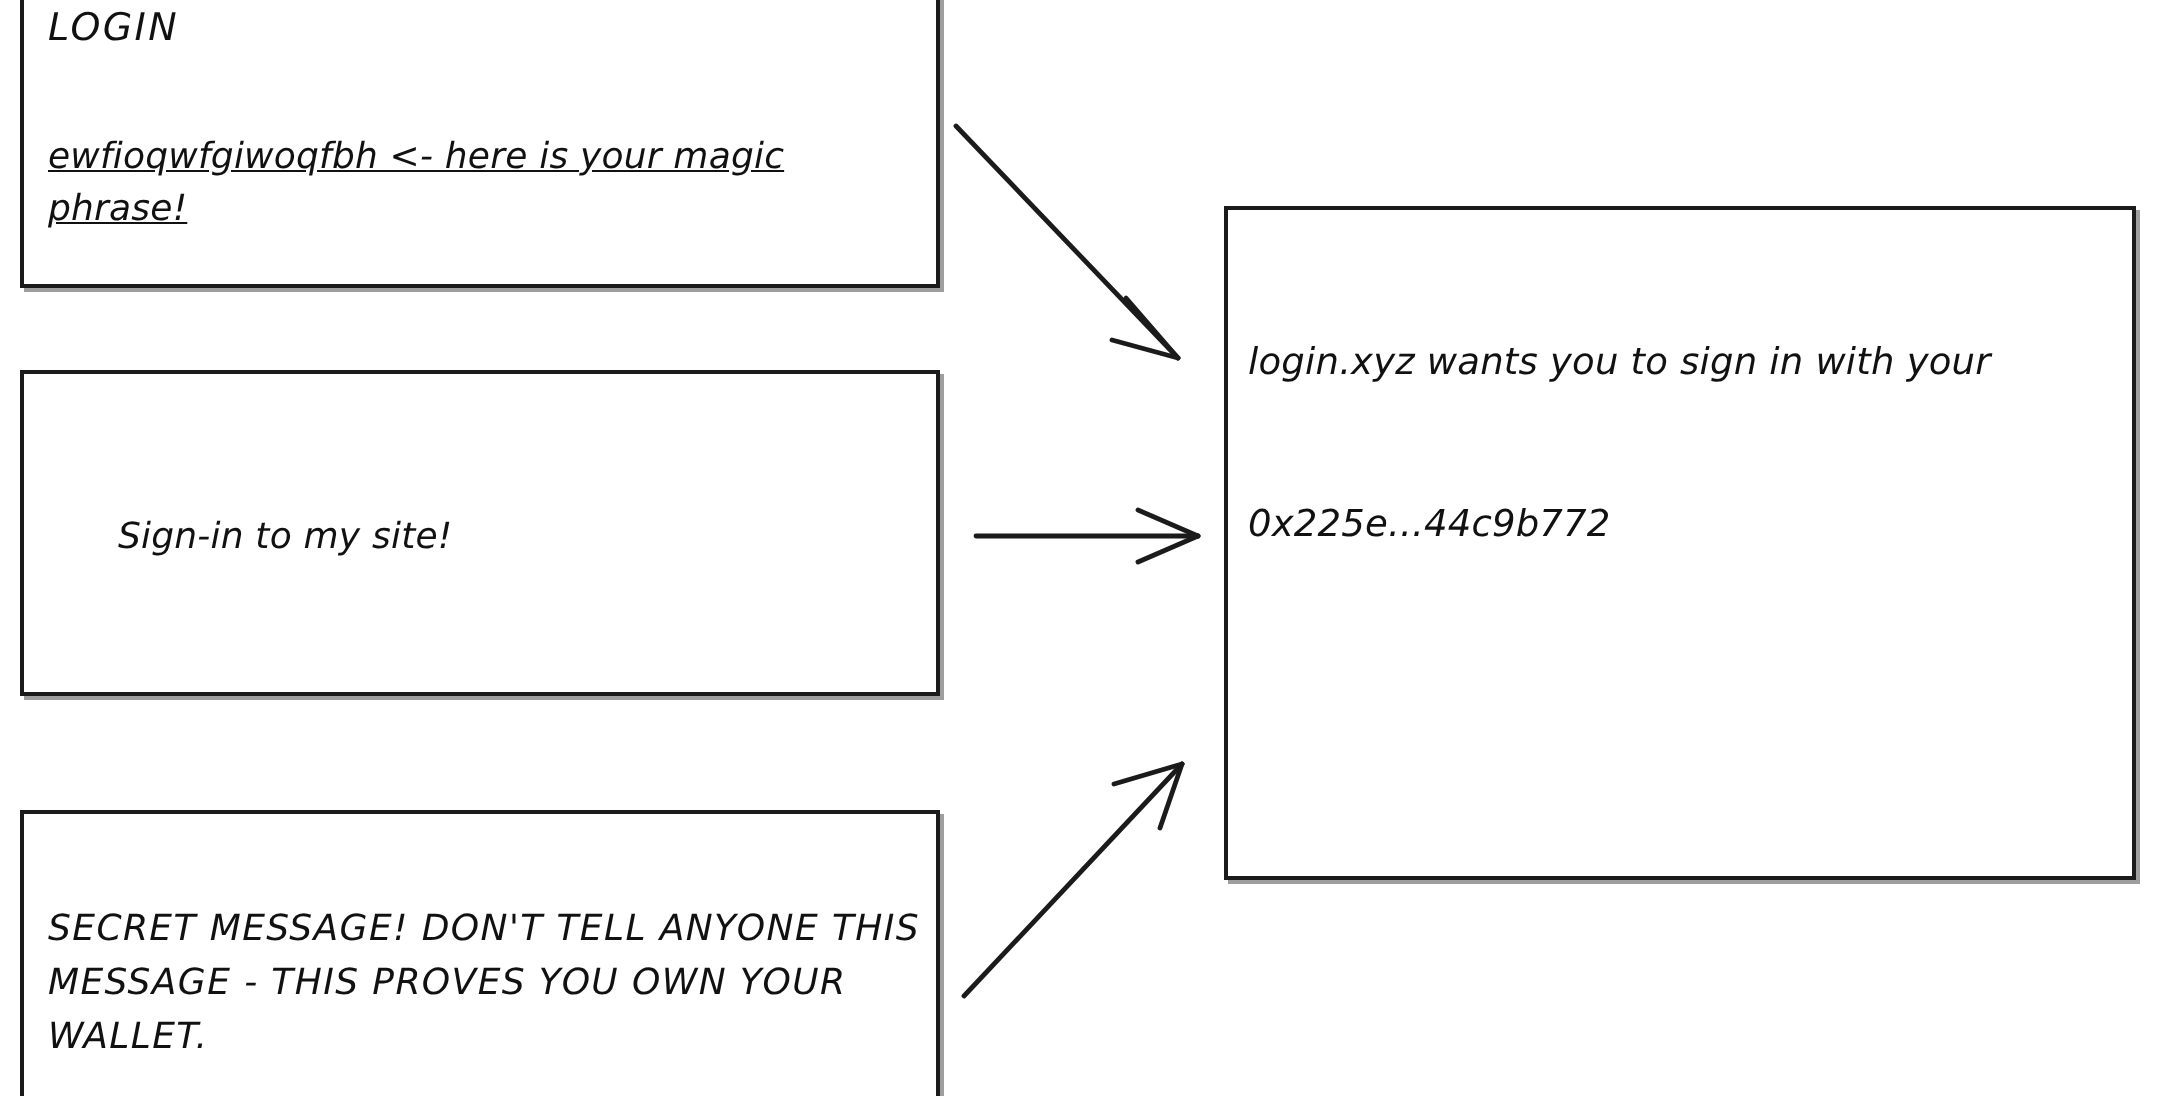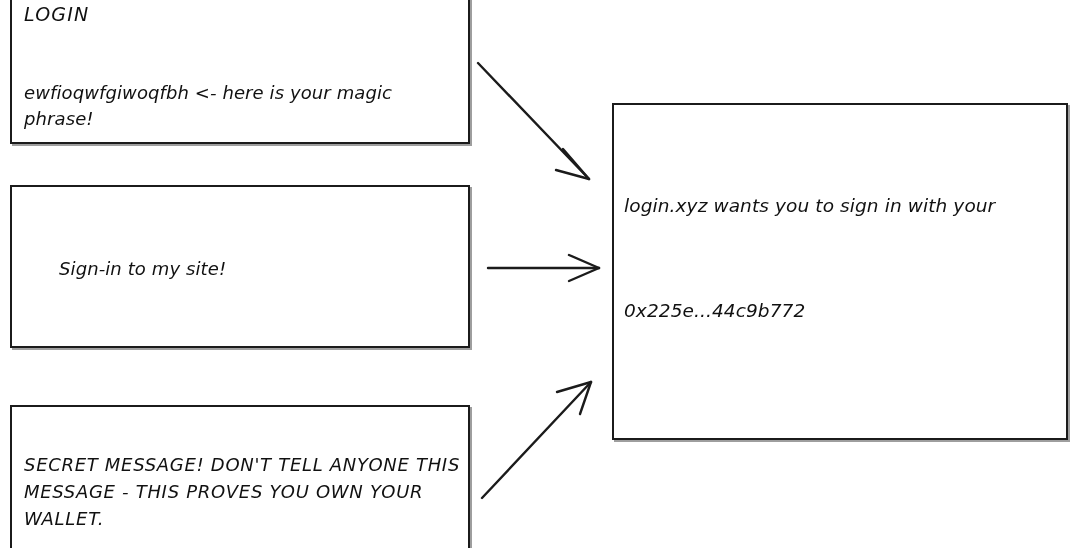--- a/index.html
+++ b/index.html
@@ -52,25 +52,26 @@
   #box-login .title {
     position: absolute;
     left: 12px;
     top: 12px;
     font-size: 19px;
     letter-spacing: 1.2px;
   }
   #box-login .phrase {
     position: absolute;
     left: 12px;
-    top: 90px;
+    top: 76px;
     width: 432px;
     font-size: 18px;
     white-space: normal;
     line-height: 1.45;
+    text-decoration: underline;
   }
 
   
   #box-signin {
     left: 10px;
     top: 185px;
     width: 460px;
     height: 163px;
   }
   #box-signin .line {
@@ -107,21 +108,21 @@
     height: 337px;
   }
   #box-siwe .body {
     position: absolute;
     left: 10px;
     top: 9px;
     right: 6px;
     font-size: 18.5px;
     line-height: 1.46;
   }
-  #box-siwe .row { white-space: nowrap; margin-top: 24px; }
+  #box-siwe .row { white-space: nowrap; }
   #box-siwe .spacer { height: 16px; }
 
   
   #arrows {
     position: absolute;
     left: 0;
     top: 0;
     width: 1080px;
     height: 548px;
     pointer-events: none;

